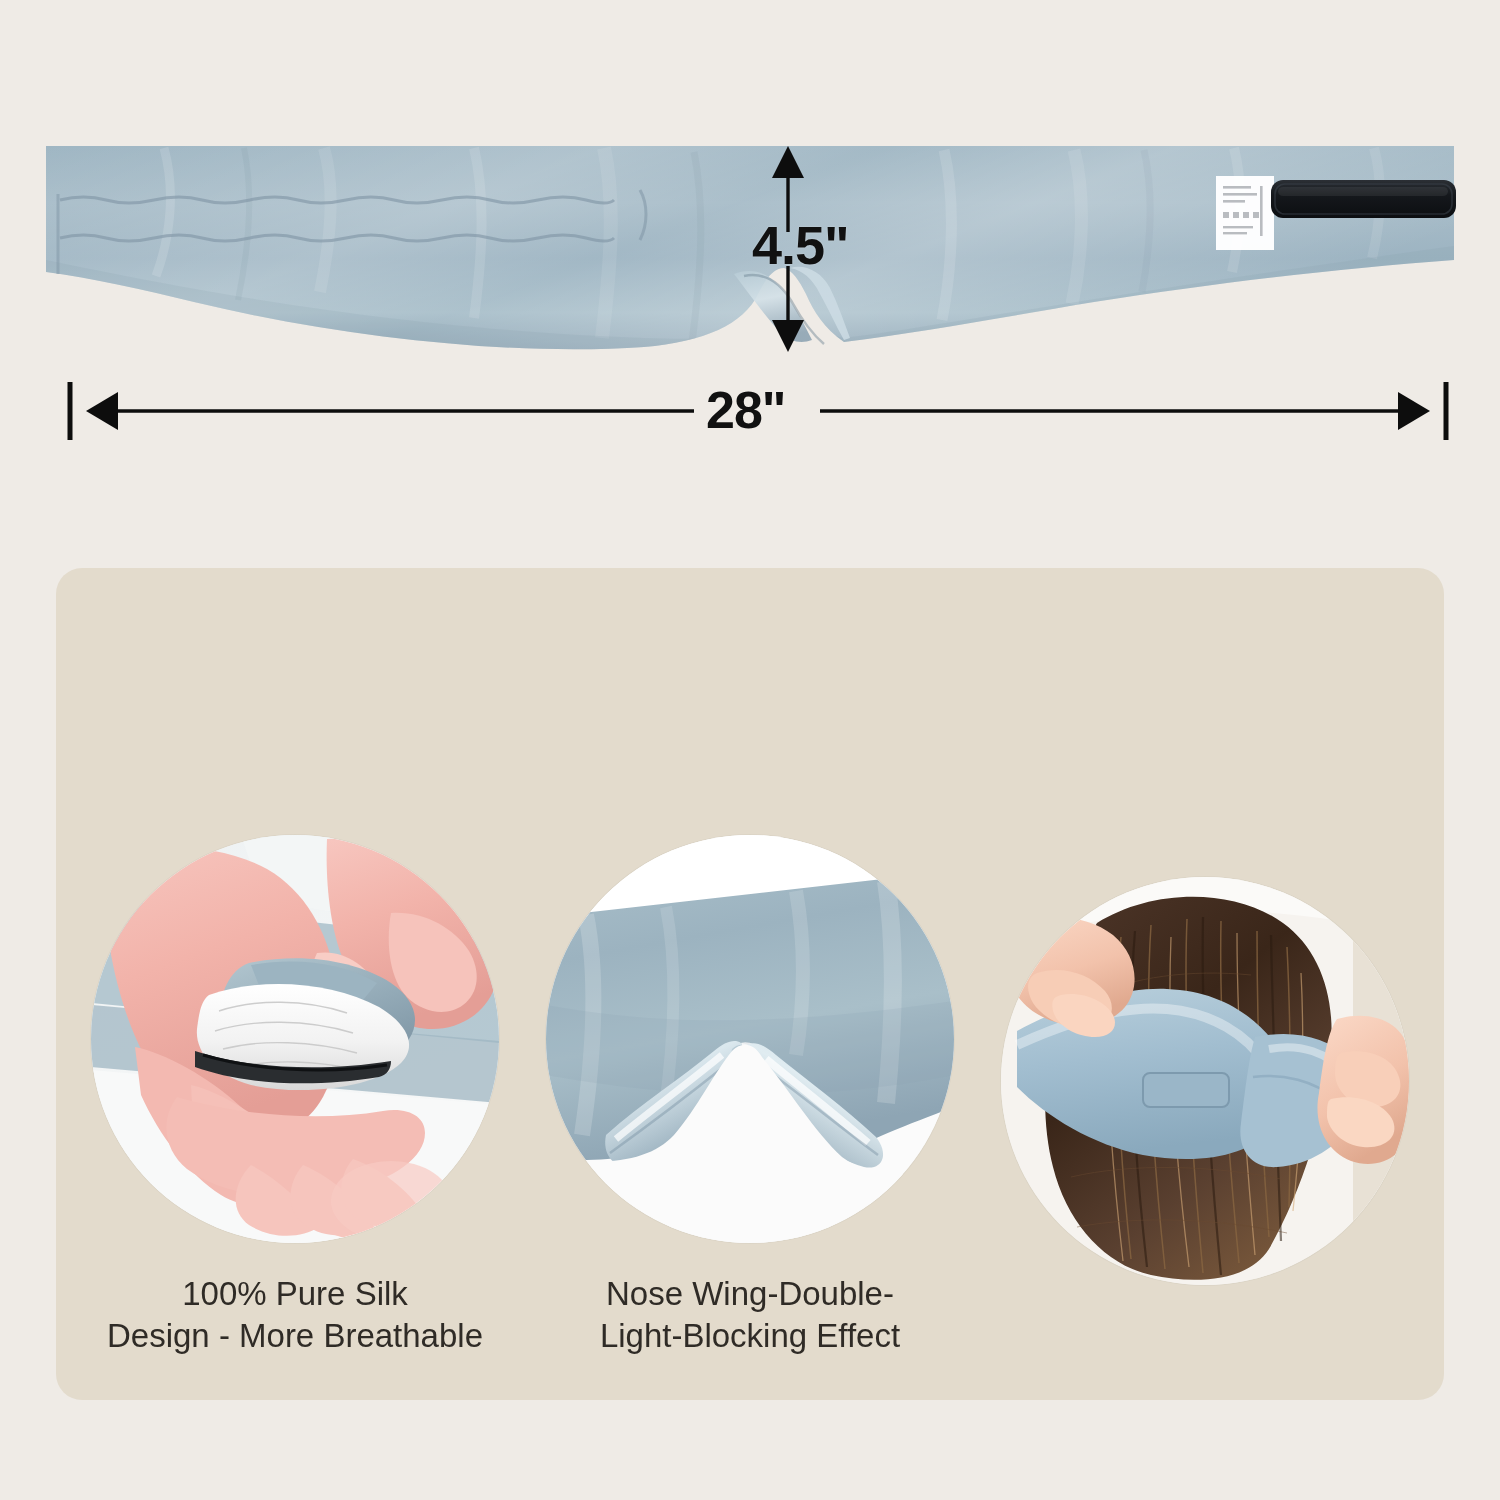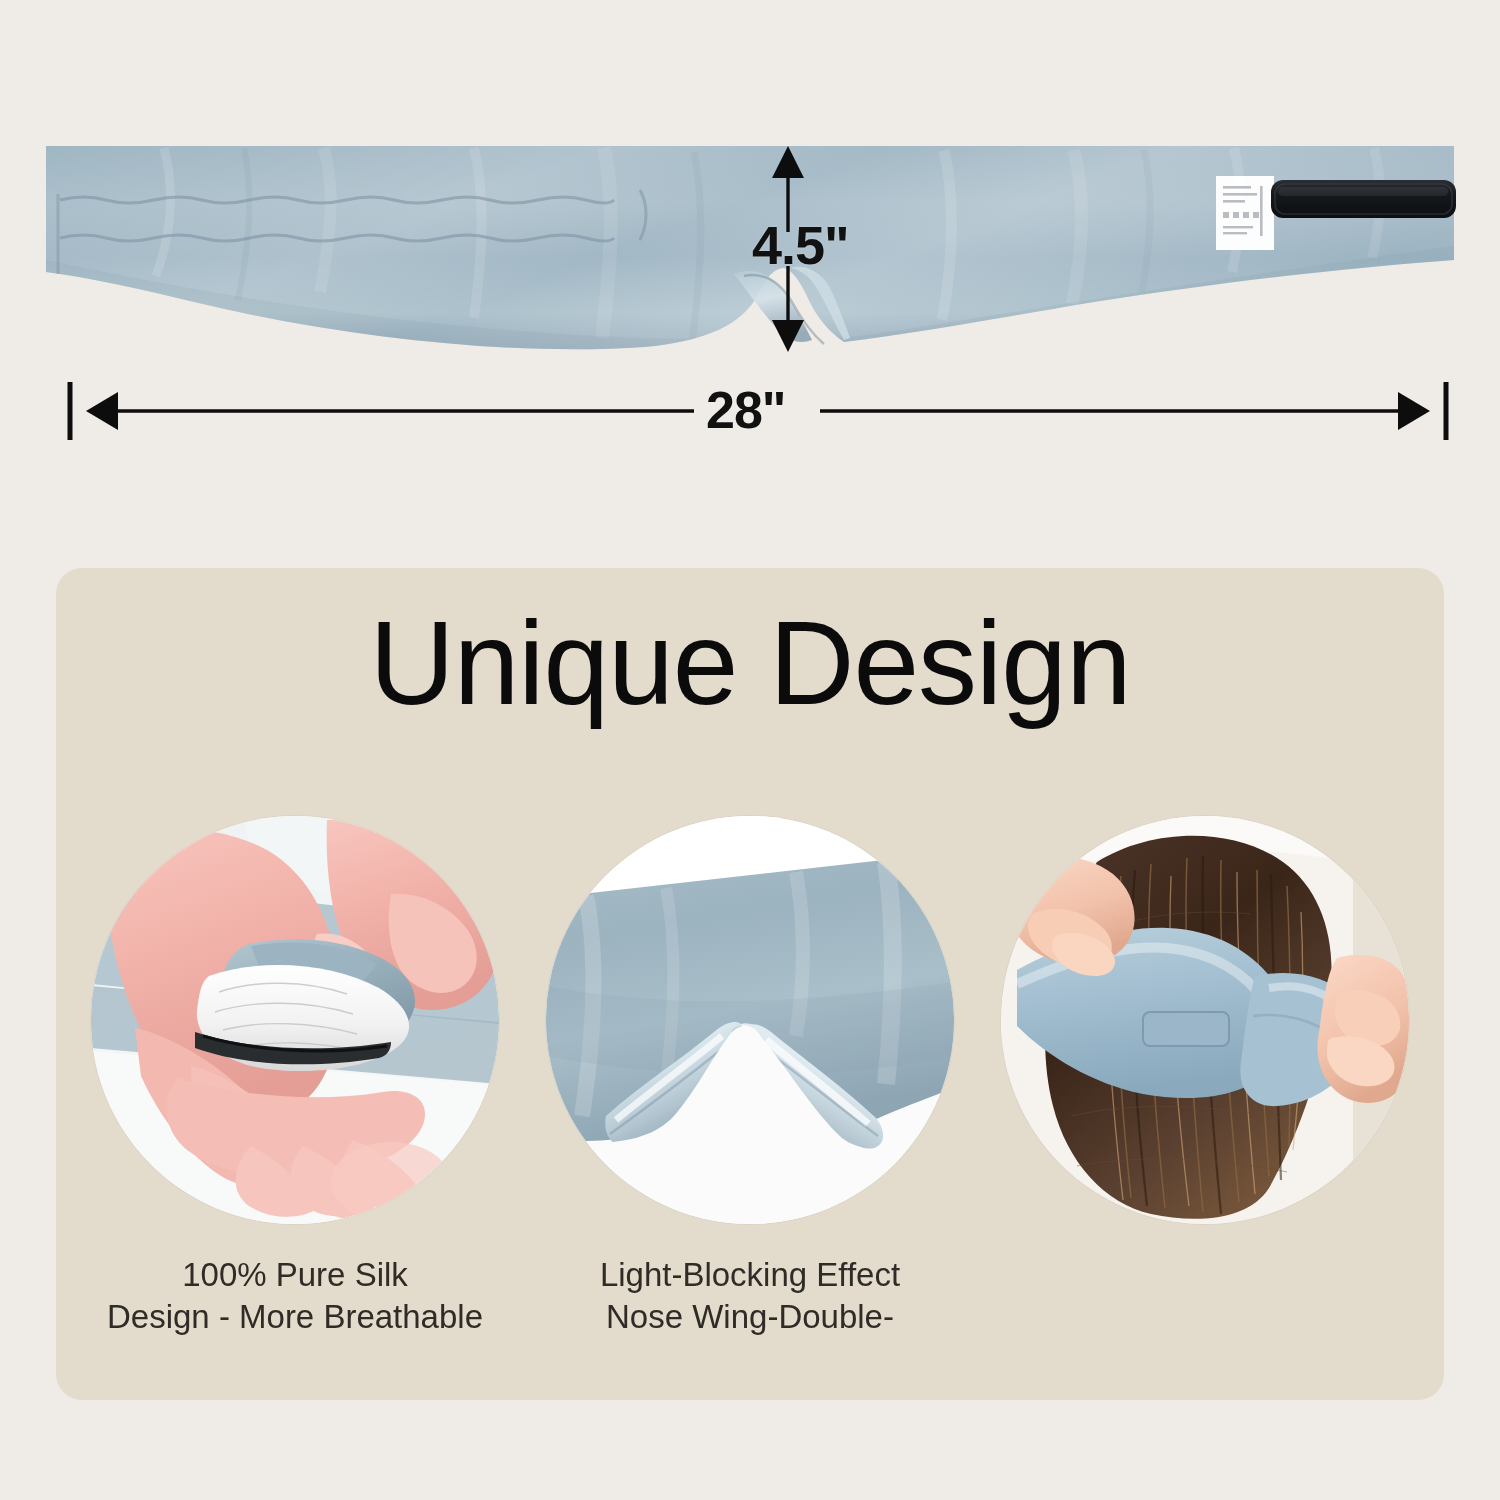--- a/index.html
+++ b/index.html
@@ -48,21 +48,21 @@
     text-align:center;
     font-size:118px;line-height:1.08;
     font-weight:normal;
     color:#0b0b0b;
     font-family:"Liberation Sans", sans-serif;
     letter-spacing:-1px;
   }
 
   #features{
     position:absolute;left:24px;top:248px;width:1340px;height:560px;
-    display:flex;justify-content:space-between;align-items:flex-start;
+    display:flex;justify-content:space-between;align-items:center;
   }
   .feature{width:430px;display:flex;flex-direction:column;align-items:center;}
   .circle{
     width:408px;height:408px;border-radius:50%;
     overflow:hidden;position:relative;
     background:#f3f1ee;
     box-shadow:0 0 0 1px rgba(0,0,0,.03);
   }
   .circle svg{display:block;width:408px;height:408px;}
   .caption{
@@ -204,21 +204,20 @@
         <line x1="52" y1="35" x2="630" y2="35" stroke="#0d0d0d" stroke-width="3.4"></line>
         <line x1="756" y1="35" x2="1336" y2="35" stroke="#0d0d0d" stroke-width="3.4"></line>
         <polygon points="1366,35 1334,16 1334,54" fill="#0d0d0d"></polygon>
       </svg>
     </div>
     <div class="dim-label" id="width-label">28"</div>
   </div>
 
   <div id="design-panel">
 
-    <div id="panel-title">Unique Design</div>
 
     <div id="features">
 
       <div class="feature">
         <div class="circle">
           <svg viewBox="0 0 408 408">
             <defs>
               <linearGradient id="f1bg" x1="0" y1="0" x2="0.4" y2="1">
                 <stop offset="0%" stop-color="#eef2f3"></stop>
                 <stop offset="100%" stop-color="#f7f8f8"></stop>
@@ -354,22 +353,22 @@
             <path d="M186,214 C192,208 202,208 208,216 C200,232 194,248 190,266
                      C184,248 182,230 186,214 Z" fill="#b9ccd6"></path>
             <path d="M196,208 C196,240 192,270 188,292 L200,292 C202,266 204,236 202,210 Z" fill="#f4f6f7"></path>
 
             <path d="M0,322 C60,332 104,326 128,300 C152,272 168,238 186,216
                      C196,206 208,208 216,222 C244,256 268,296 296,322
                      C322,342 366,344 408,330 L408,408 L0,408 Z" fill="#fbfbfb"></path>
           </svg>
         </div>
         <div class="caption">
+          <div>Nose Wing-Double-</div>
           <div>Light-Blocking Effect</div>
-          <div>Nose Wing-Double-</div>
         </div>
       </div>
 
       <div class="feature">
         <div class="circle">
           <svg viewBox="0 0 408 408">
             <defs>
               <linearGradient id="hairG" x1="0.2" y1="0" x2="0.8" y2="1">
                 <stop offset="0%" stop-color="#4a3326"></stop>
                 <stop offset="35%" stop-color="#3a2619"></stop>

